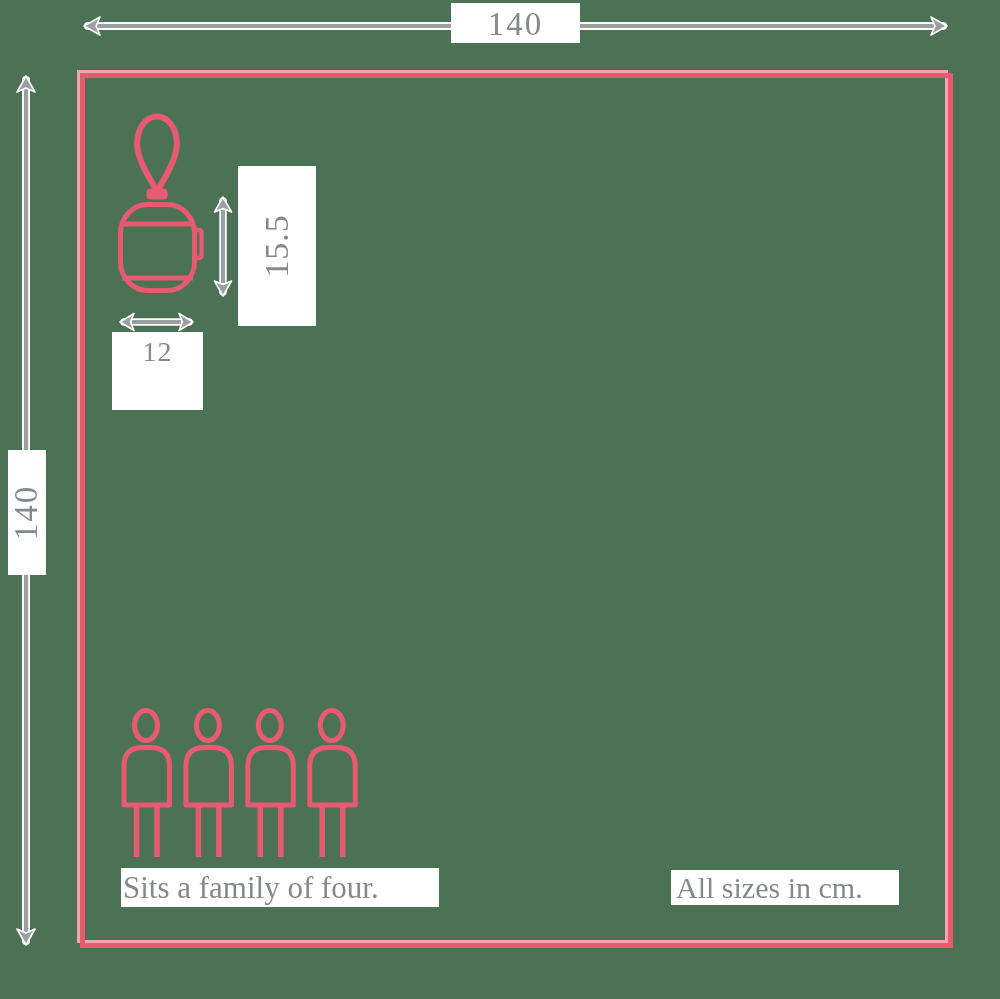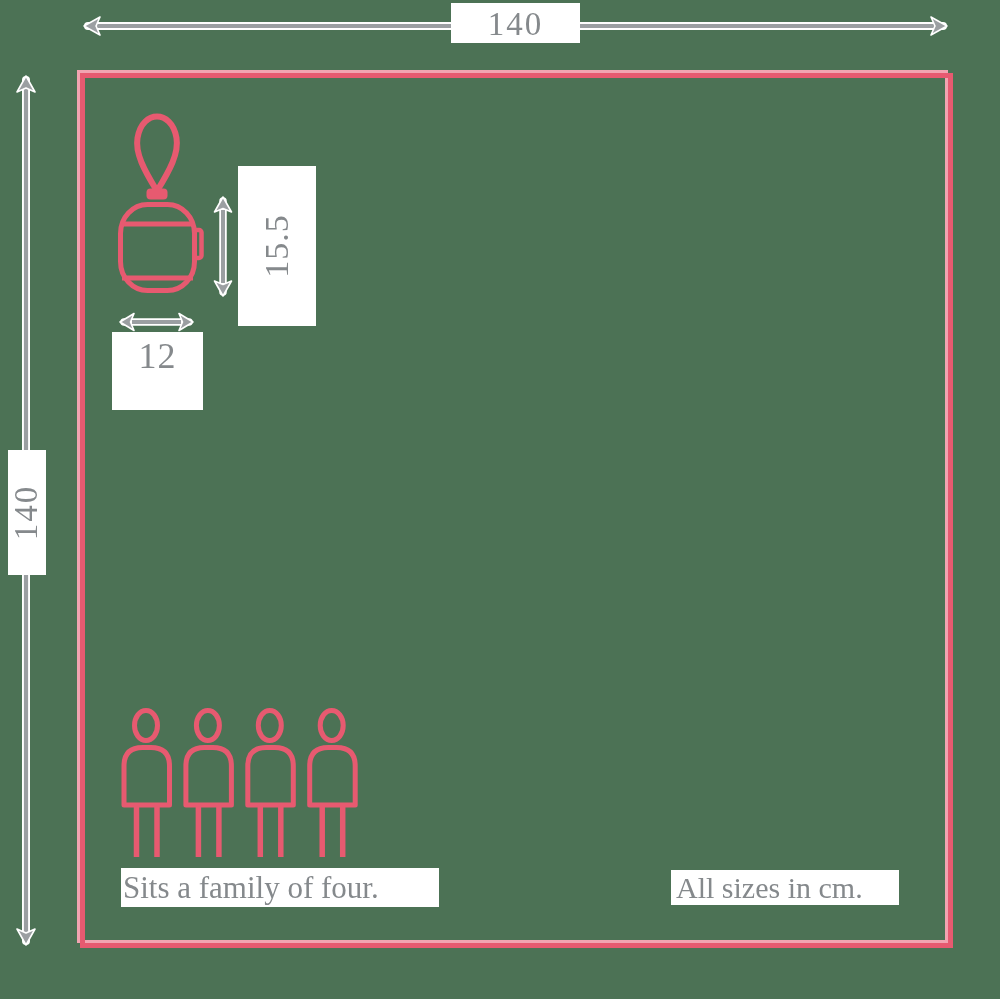--- a/index.html
+++ b/index.html
@@ -41,21 +41,21 @@
     background:var(--label-bg);
     color:var(--text);
     display:flex;align-items:center;justify-content:center;
     line-height:1;
     white-space:nowrap;
   }
   .label .vert{transform:rotate(-90deg);display:block;}
   .lbl-top{left:451px;top:3px;width:129px;height:40px;font-size:33px;letter-spacing:2px;padding-top:3px;box-sizing:border-box;}
   .lbl-left{left:8px;top:450px;width:38px;height:125px;font-size:33px;letter-spacing:2px;}
   .lbl-item-h{left:238px;top:166px;width:78px;height:160px;font-size:34px;letter-spacing:1px;}
-  .lbl-item-w{left:112px;top:332px;width:91px;height:78px;font-size:36px;letter-spacing:1px;align-items:flex-start;padding-top:6px;box-sizing:border-box;}
+  .lbl-item-w{left:112px;top:332px;width:91px;height:78px;font-size:28px;letter-spacing:1px;align-items:flex-start;padding-top:6px;box-sizing:border-box;}
   .caption{
     position:absolute;
     background:var(--label-bg);
     color:var(--text);
     display:flex;align-items:center;justify-content:flex-start;
     line-height:1;white-space:nowrap;
   }
   .cap-family{left:121px;top:868px;width:318px;height:39px;font-size:31px;padding-left:2px;box-sizing:border-box;}
   .cap-units{left:671px;top:870px;width:228px;height:35px;font-size:30px;padding-left:5px;box-sizing:border-box;}
 </style>

